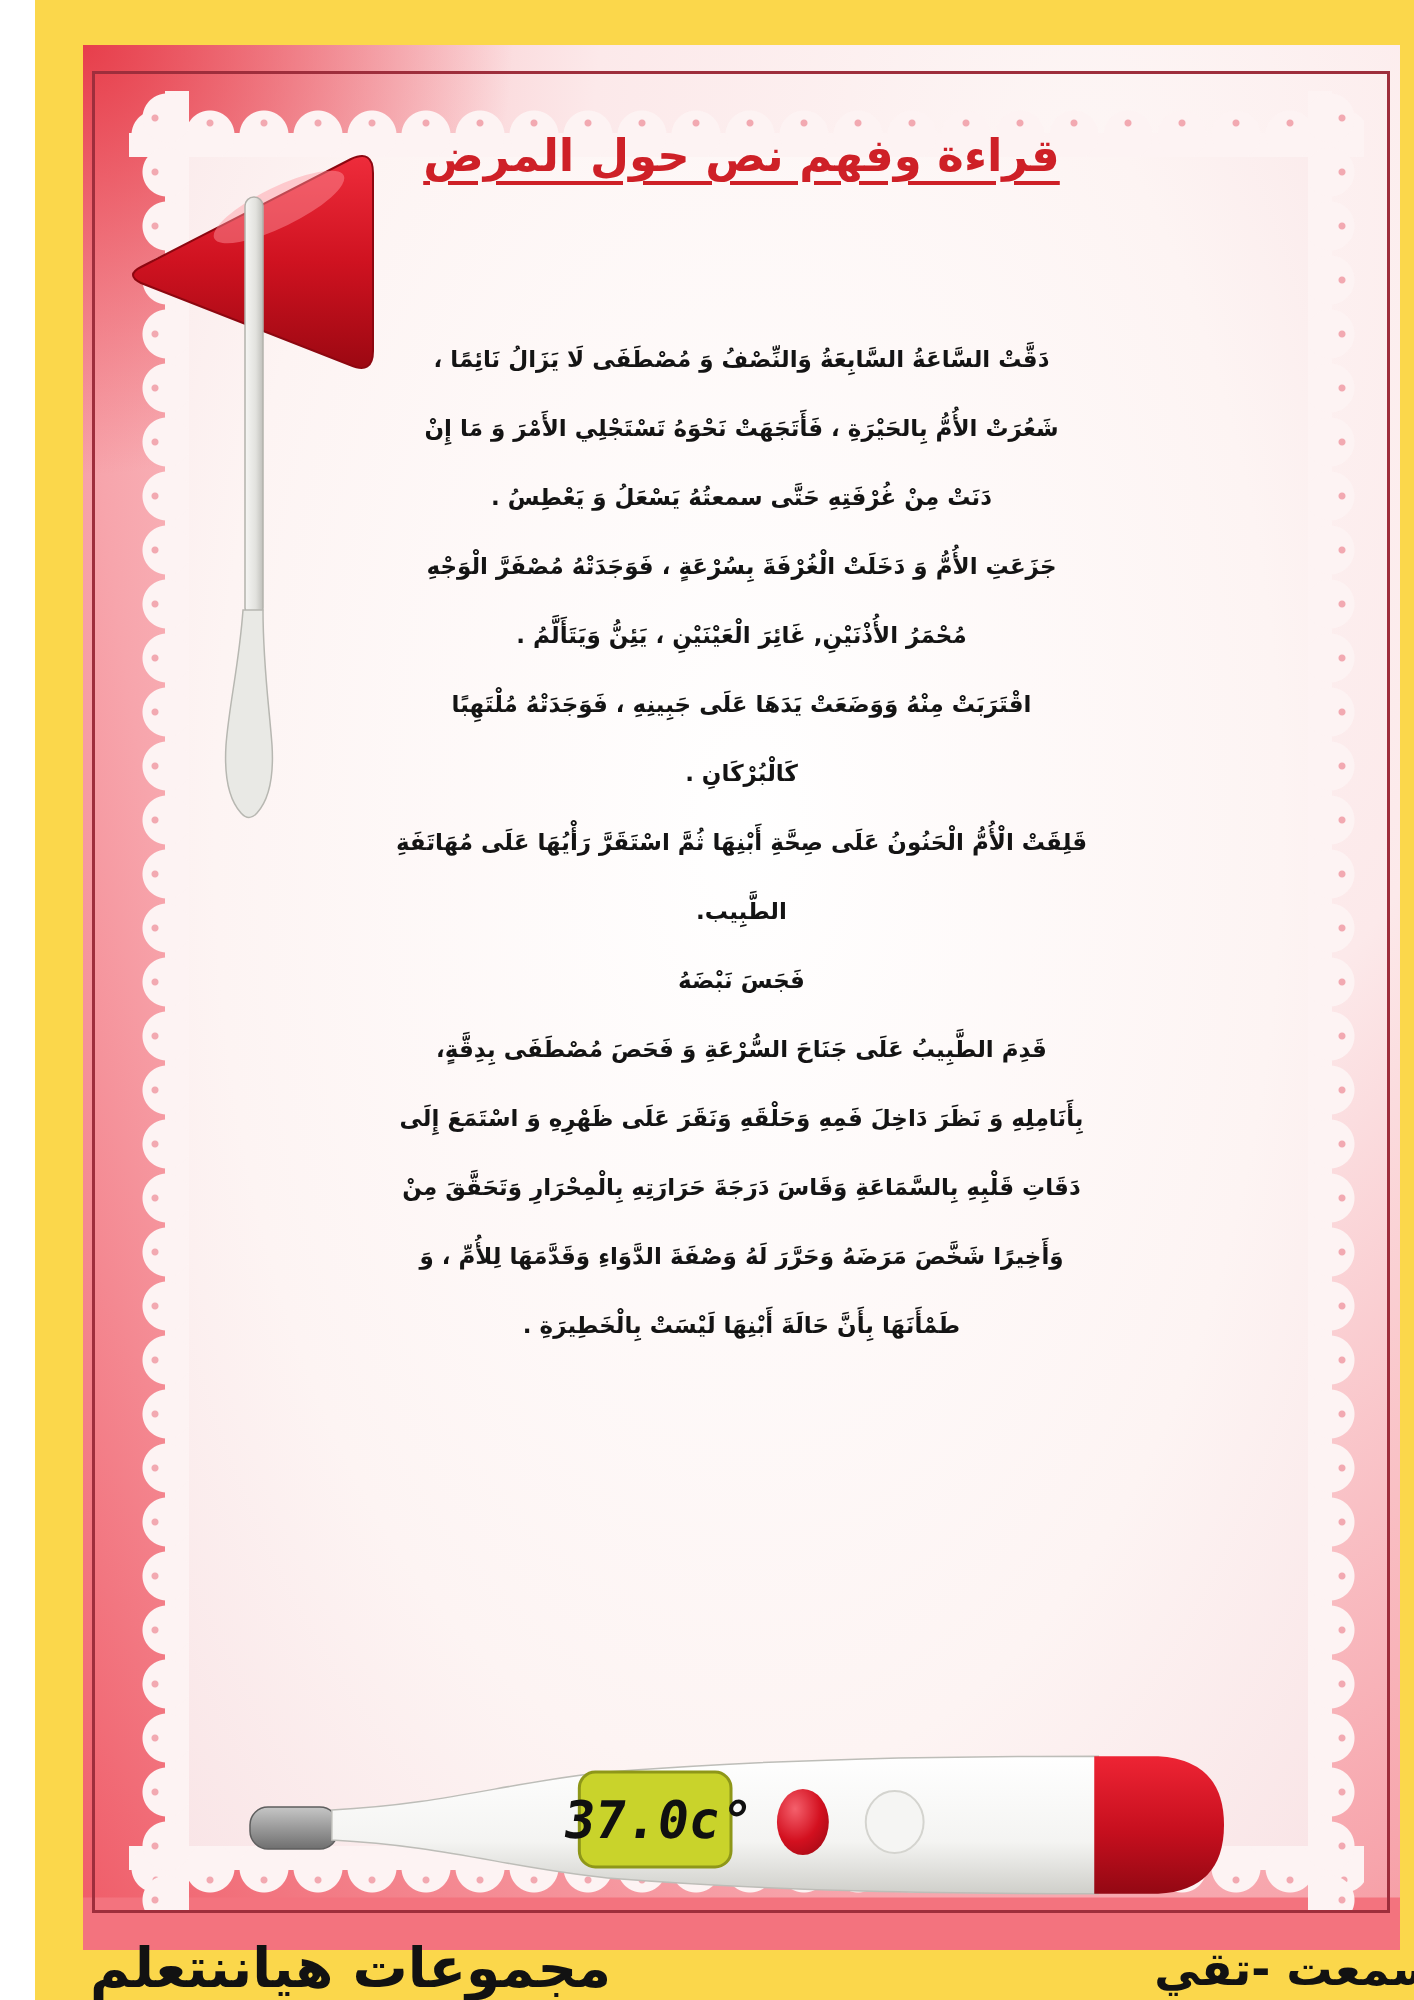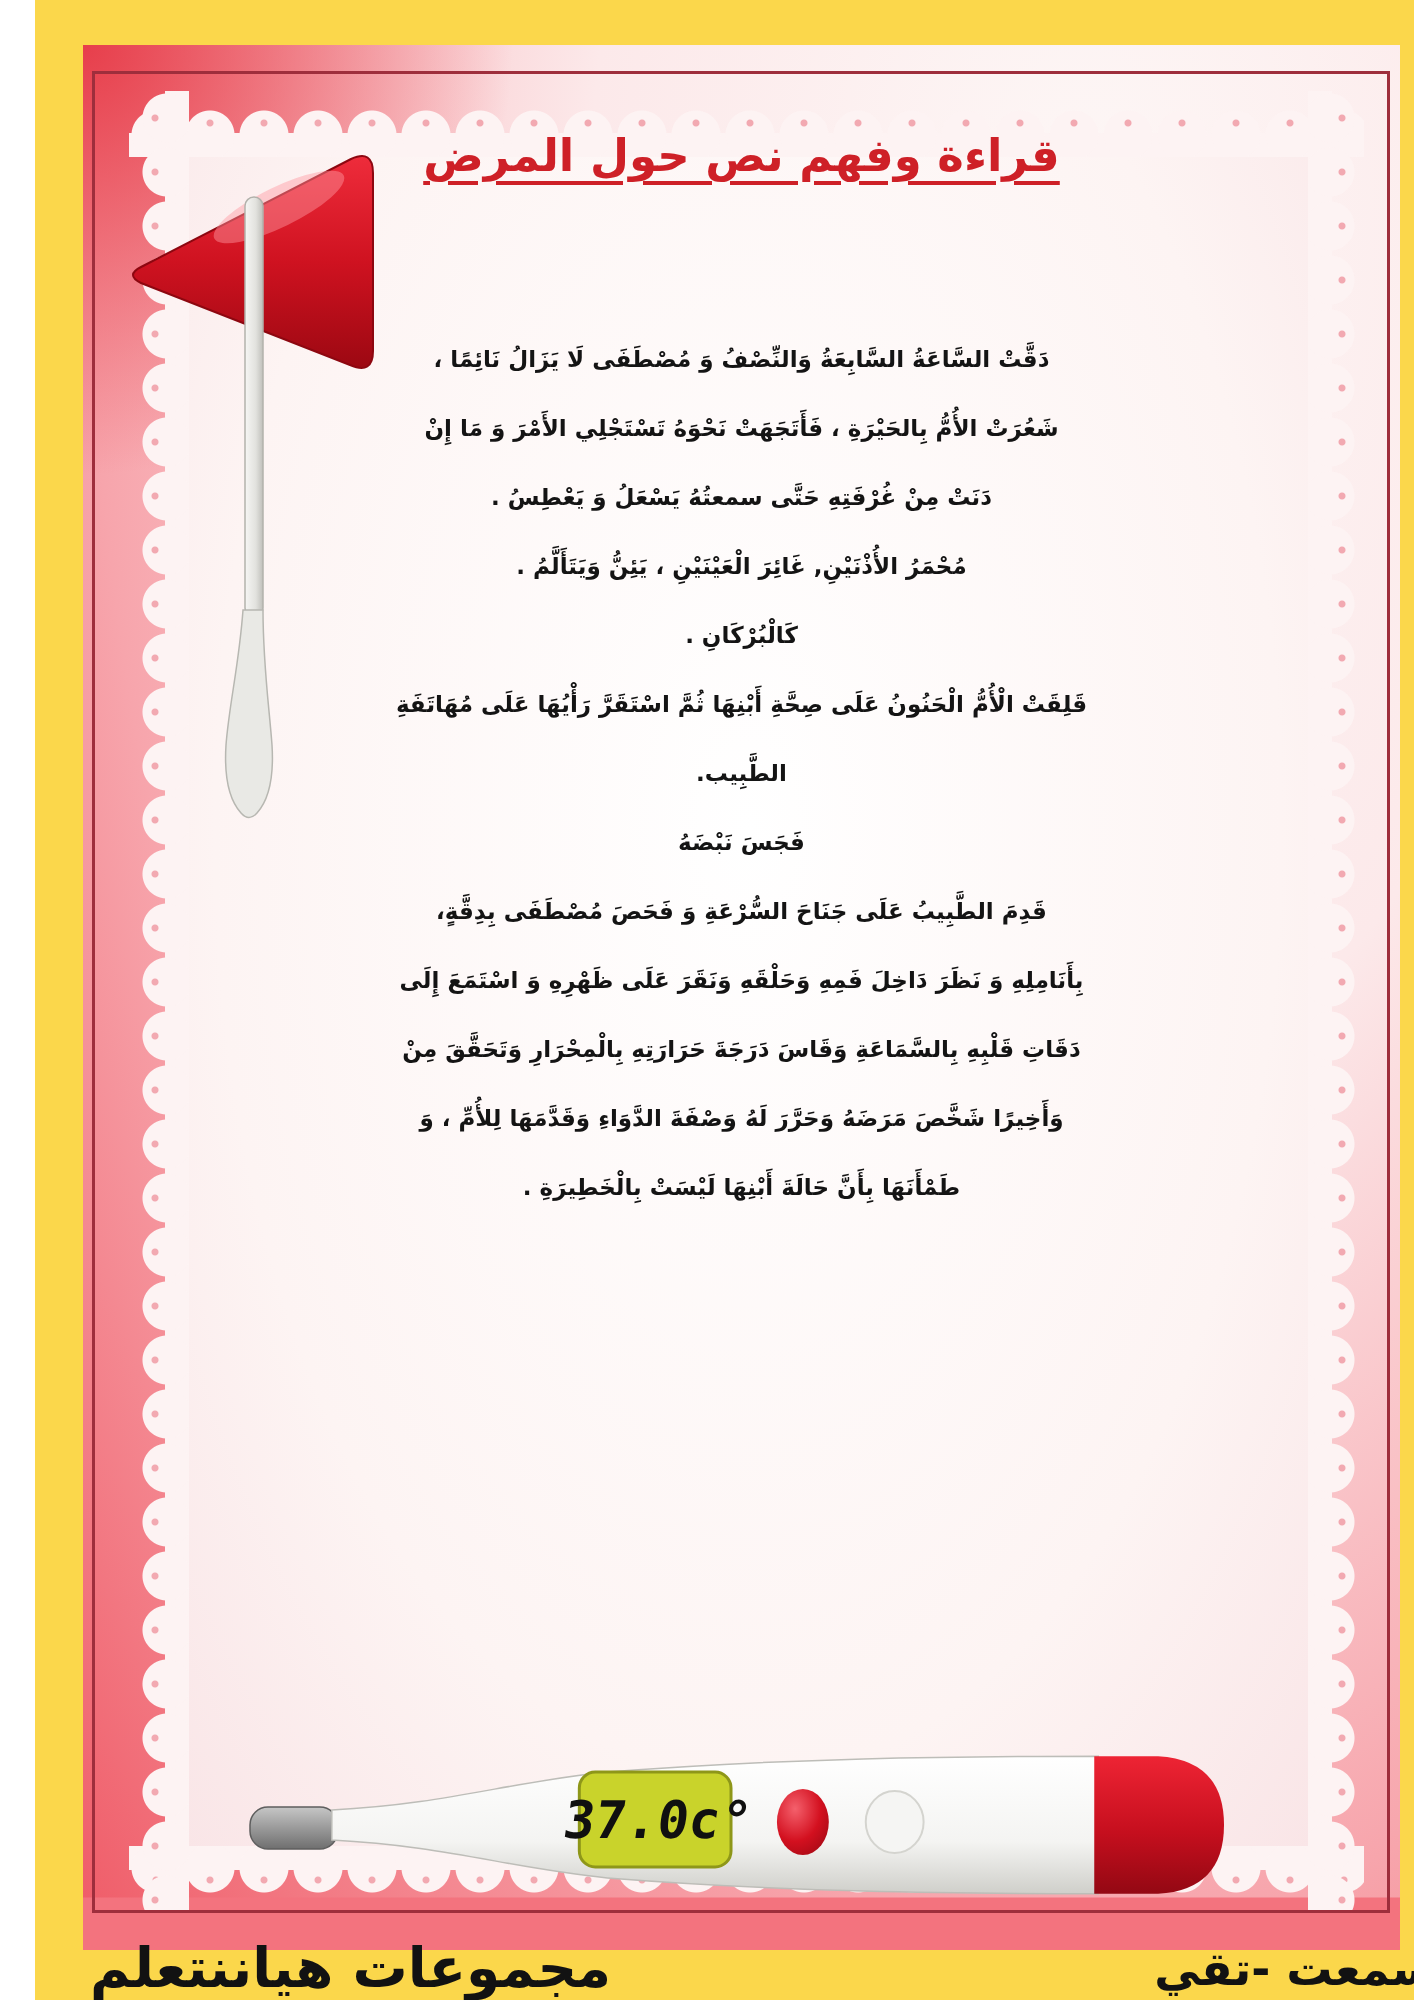--- a/index.html
+++ b/index.html
@@ -119,21 +119,23 @@
       <path d="M12,122 L222,14 Q244,4 244,28 L244,206 Q244,230 221,220 L12,138 Q-4,130 12,122 Z" fill="url(#ghead)" stroke="#8d0710" stroke-width="2"></path>
       <ellipse cx="150" cy="62" rx="72" ry="20" fill="#ff9aa1" opacity="0.45" transform="rotate(-26 150 62)"></ellipse>
       <rect x="116" y="52" width="18" height="420" rx="9" fill="url(#grod)" stroke="#b2b2ac" stroke-width="1.5"></rect>
       <path d="M114,465 C110,520 100,560 97,600 Q94,648 112,668 Q120,677 128,668 Q146,648 143,600 C140,560 134,520 134,465 Z" fill="#e9e9e5" stroke="#b7b7b1" stroke-width="1.5"></path>
     </svg>
 
     <div class="story">
       <div class="line">دَقَّتْ السَّاعَةُ السَّابِعَةُ وَالنِّصْفُ وَ مُصْطَفَى لَا يَزَالُ نَائِمًا ،</div>
       <div class="line">شَعُرَتْ الأُمُّ بِالحَيْرَةِ ، فَأَتَجَهَتْ نَحْوَهُ تَسْتَجْلِي الأَمْرَ وَ مَا إِنْ</div>
       <div class="line">دَنَتْ مِنْ غُرْفَتِهِ حَتَّى سمعتُهُ يَسْعَلُ وَ يَعْطِسُ .</div>
+      <div class="line">جَزَعَتِ الأُمُّ وَ دَخَلَتْ الْغُرْفَةَ بِسُرْعَةٍ ، فَوَجَدَتْهُ مُصْفَرَّ الْوَجْهِ</div>
       <div class="line">مُحْمَرُ الأُذْنَيْنِ, غَائِرَ الْعَيْنَيْنِ ، يَئِنُّ وَيَتَأَلَّمُ .</div>
+      <div class="line">اقْتَرَبَتْ مِنْهُ وَوَضَعَتْ يَدَهَا عَلَى جَبِينِهِ ، فَوَجَدَتْهُ مُلْتَهِبًا</div>
       <div class="line">كَالْبُرْكَانِ .</div>
       <div class="line">قَلِقَتْ الْأُمُّ الْحَنُونُ عَلَى صِحَّةِ أَبْنِهَا ثُمَّ اسْتَقَرَّ رَأْيُهَا عَلَى مُهَاتَفَةِ</div>
       <div class="line">الطَّبِيب.</div>
       <div class="line">فَجَسَ نَبْضَهُ</div>
       <div class="line">قَدِمَ الطَّبِيبُ عَلَى جَنَاحَ السُّرْعَةِ وَ فَحَصَ مُصْطَفَى بِدِقَّةٍ،</div>
       <div class="line">بِأَنَامِلِهِ وَ نَظَرَ دَاخِلَ فَمِهِ وَحَلْقَهِ وَنَقَرَ عَلَى ظَهْرِهِ وَ اسْتَمَعَ إِلَى</div>
       <div class="line">دَقَاتِ قَلْبِهِ بِالسَّمَاعَةِ وَقَاسَ دَرَجَةَ حَرَارَتِهِ بِالْمِحْرَارِ وَتَحَقَّقَ مِنْ</div>
       <div class="line">وَأَخِيرًا شَخَّصَ مَرَضَهُ وَحَرَّرَ لَهُ وَصْفَةَ الدَّوَاءِ وَقَدَّمَهَا لِلأُمِّ ، وَ</div>
       <div class="line">طَمْأَنَهَا بِأَنَّ حَالَةَ أَبْنِهَا لَيْسَتْ بِالْخَطِيرَةِ .</div>
     </div>

